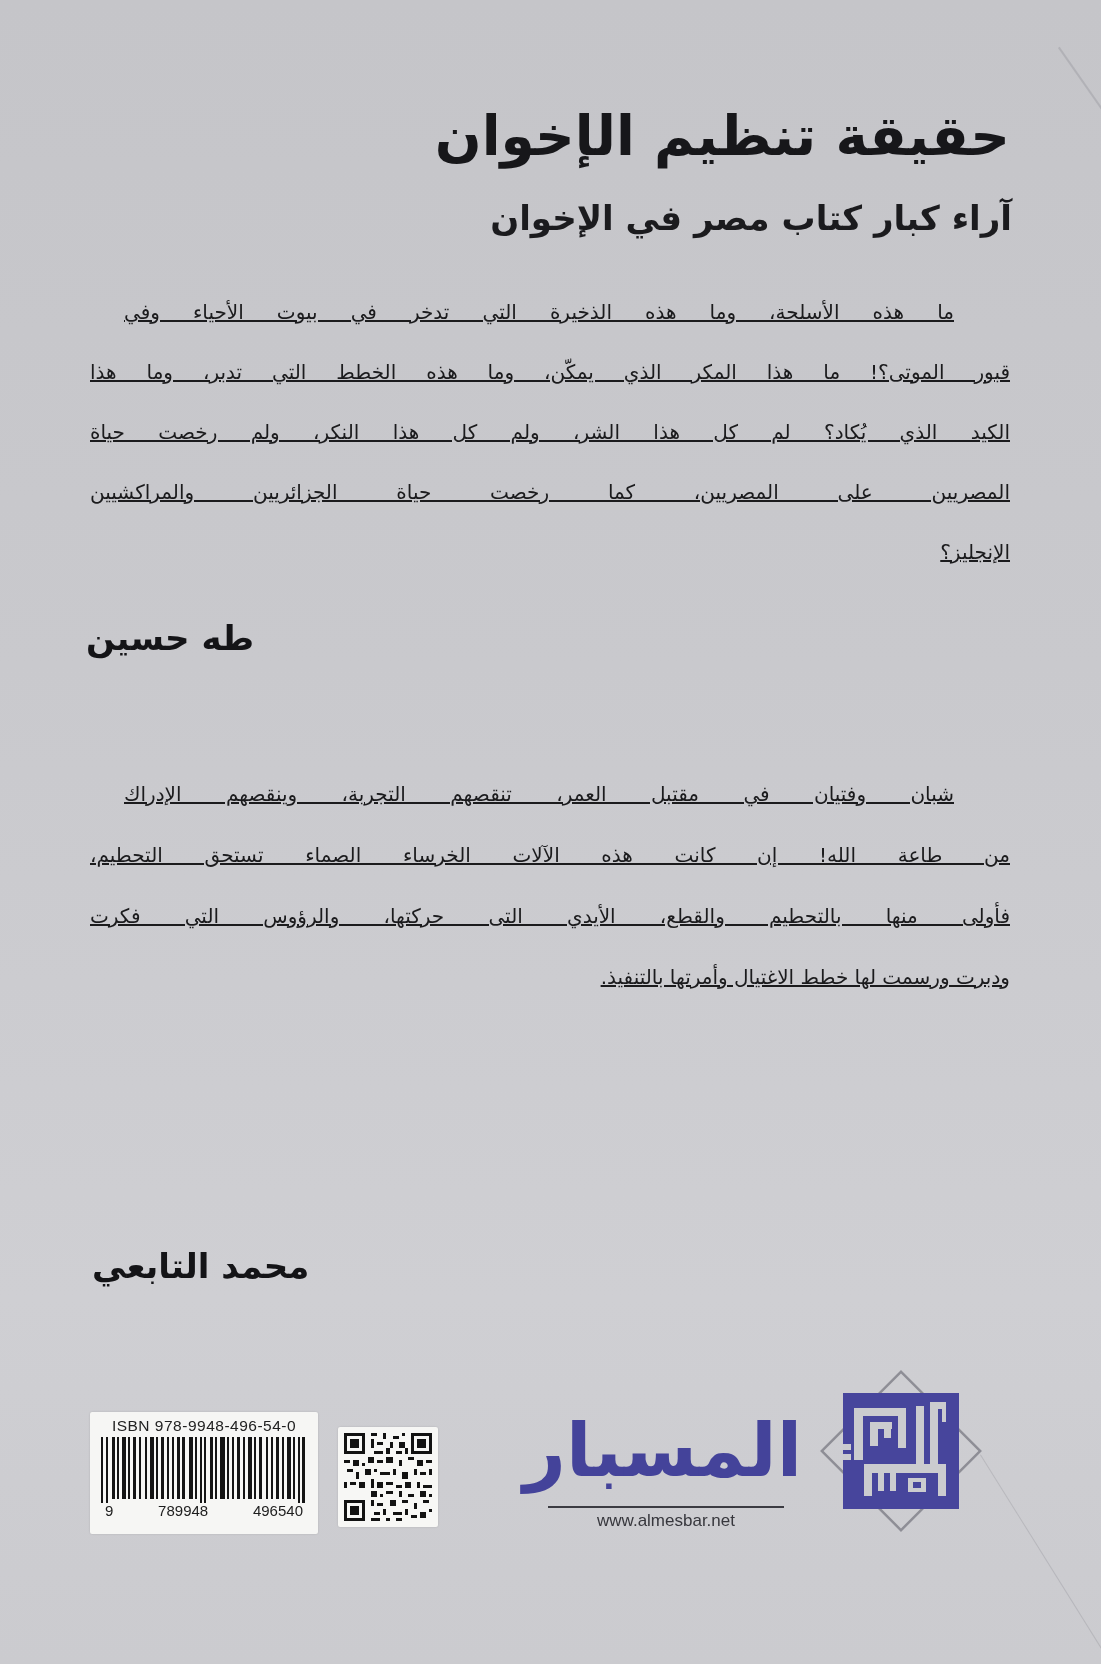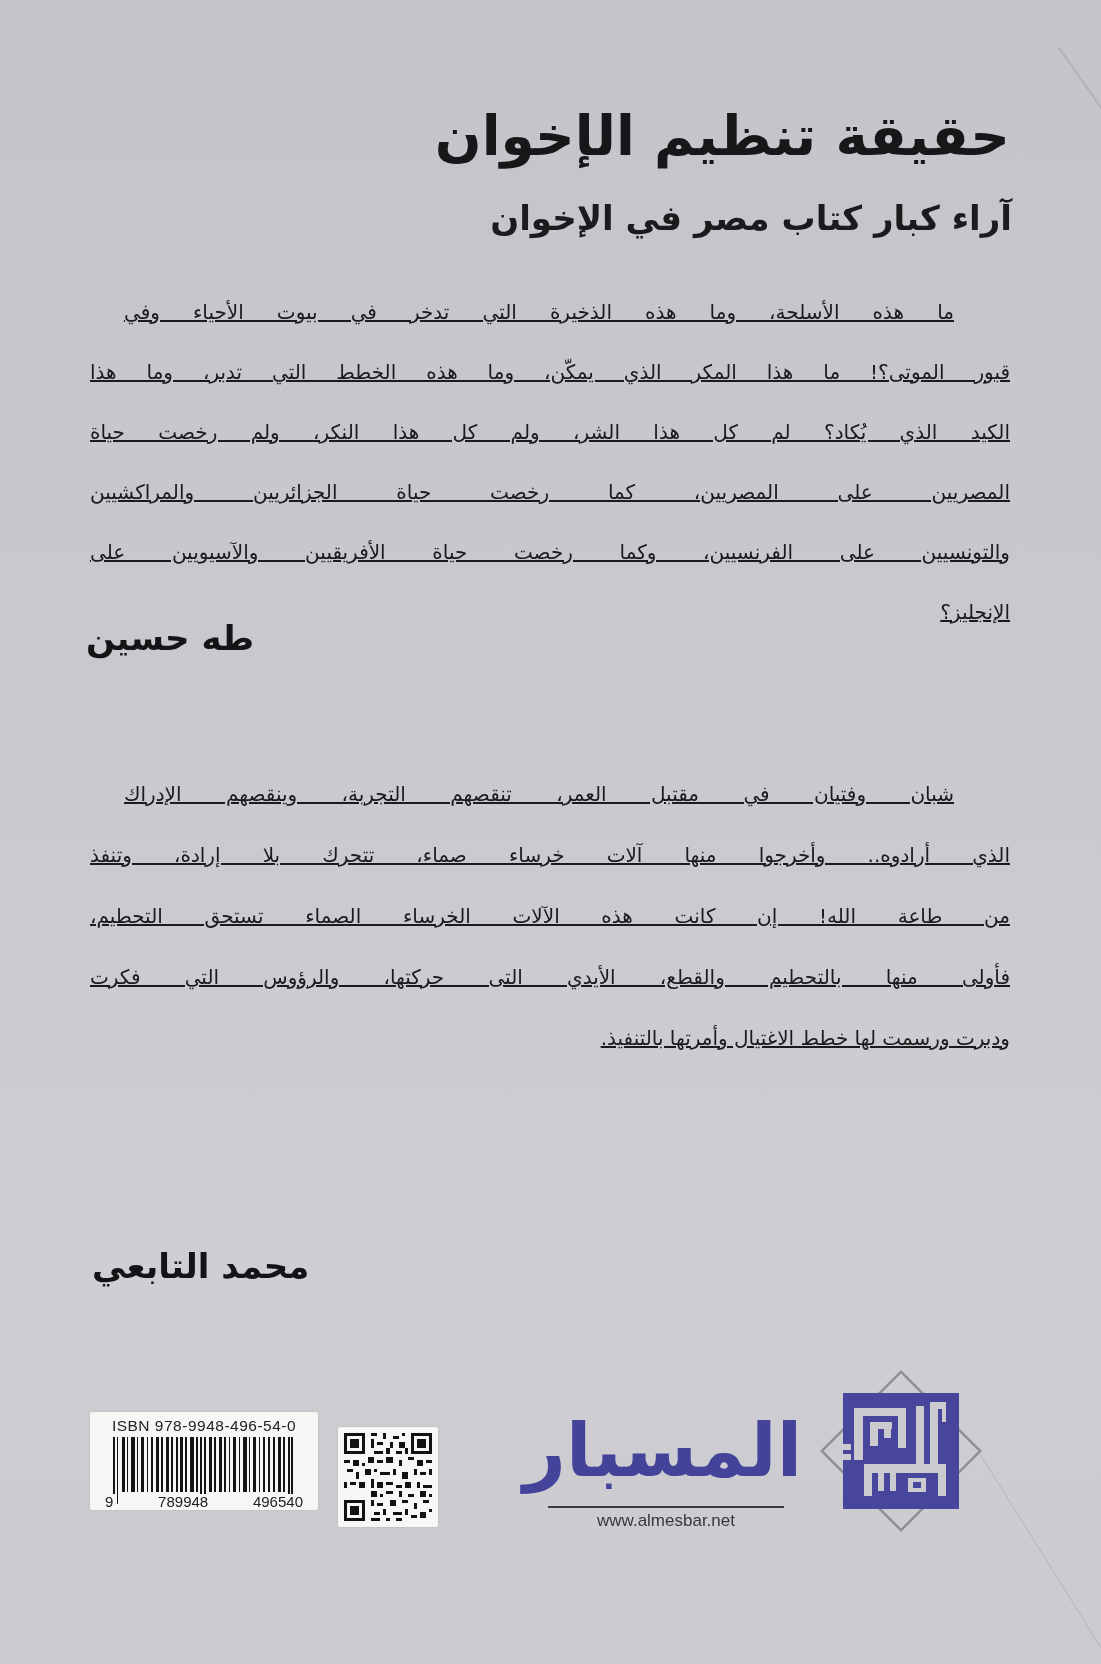--- a/index.html
+++ b/index.html
@@ -34,21 +34,21 @@
   }
   .quote.q2 .q-line{height:61px;line-height:61px;}
   .q-line.first{padding-right:56px;padding-left:34px;}
   .q-line.last{text-align:right;text-align-last:right;}
   .attribution{
     position:absolute;left:86px;
     font-size:34px;font-weight:bold;color:#141417;white-space:nowrap;
   }
   
   .isbn-panel{
-    position:absolute;left:90px;top:1412px;width:228px;height:98px;
+    position:absolute;left:90px;top:1412px;width:228px;height:122px;
     background:#f6f6f4;border-radius:2px;
     display:flex;flex-direction:column;align-items:center;
     box-shadow:0 0 2px rgba(0,0,0,.15);
     direction:ltr;
   }
   .isbn-label{
     font-family:"Liberation Sans",sans-serif;
     font-size:15.5px;color:#222;margin-top:5px;letter-spacing:.5px;white-space:nowrap;
   }
   .barcode-svg{margin-top:2px;}
@@ -83,28 +83,26 @@
   <div class="crease c2"></div>
 
   <div class="title">حقيقة تنظيم الإخوان</div>
   <div class="subtitle">آراء كبار كتاب مصر في الإخوان</div>
 
   <div class="quote q1" style="top:282px;">
     <div class="q-line first">ما هذه الأسلحة، وما هذه الذخيرة التي تدخر في بيوت الأحياء وفي</div>
     <div class="q-line">قبور الموتى؟! ما هذا المكر الذي يمكّن، وما هذه الخطط التي تدبر، وما هذا</div>
     <div class="q-line">الكيد الذي يُكاد؟ لم كل هذا الشر، ولم كل هذا النكر، ولم رخصت حياة</div>
     <div class="q-line">المصريين على المصريين، كما رخصت حياة الجزائريين والمراكشيين</div>
-    <div class="q-line">والتونسيين على الفرنسيين، وكما رخصت حياة الأفريقيين والآسيويين على</div>
     <div class="q-line last">الإنجليز؟</div>
   </div>
   <div class="attribution" style="top:618px;">طه حسين</div>
 
   <div class="quote q2" style="top:764px;">
     <div class="q-line first">شبان وفتيان في مقتبل العمر، تنقصهم التجربة، وينقصهم الإدراك</div>
-    <div class="q-line">الذي أرادوه.. وأخرجوا منها آلات خرساء صماء، تتحرك بلا إرادة، وتنفذ</div>
     <div class="q-line">من طاعة الله! إن كانت هذه الآلات الخرساء الصماء تستحق التحطيم،</div>
     <div class="q-line">فأولى منها بالتحطيم والقطع، الأيدي التى حركتها، والرؤوس التي فكرت</div>
     <div class="q-line last">ودبرت ورسمت لها خطط الاغتيال وأمرتها بالتنفيذ.</div>
   </div>
   <div class="attribution" style="top:1246px;left:92px;">محمد التابعي</div>
 
   <div class="isbn-panel">
     <div class="isbn-label">ISBN 978-9948-496-54-0</div>
     <svg class="barcode-svg" width="206" height="80" viewBox="0 0 200 78" shape-rendering="crispEdges">
       <g fill="#141414">

